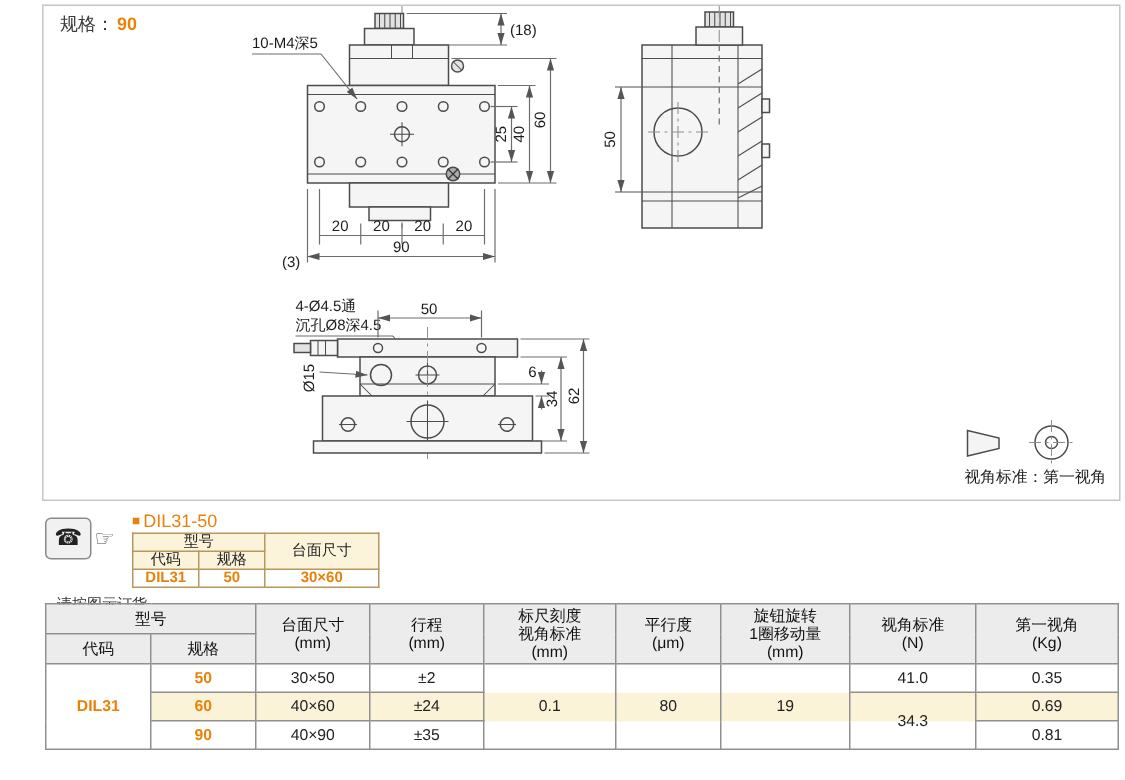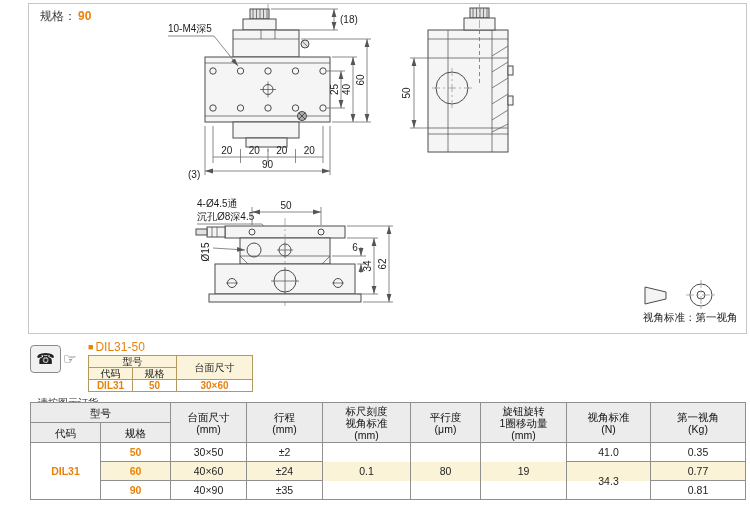--- a/index.html
+++ b/index.html
@@ -338,21 +338,21 @@
         <td rowspan="3">80</td>
         <td rowspan="3">19</td>
         <td>41.0</td>
         <td>0.35</td>
       </tr>
       <tr>
         <td class="val-accent">60</td>
         <td>40×60</td>
         <td>±24</td>
         <td rowspan="2">34.3</td>
-        <td>0.77</td>
+        <td>0.69</td>
       </tr>
       <tr>
         <td class="val-accent">90</td>
         <td>40×90</td>
         <td>±35</td>
         <td>0.81</td>
       </tr>
     </tbody>
   </table>
 

